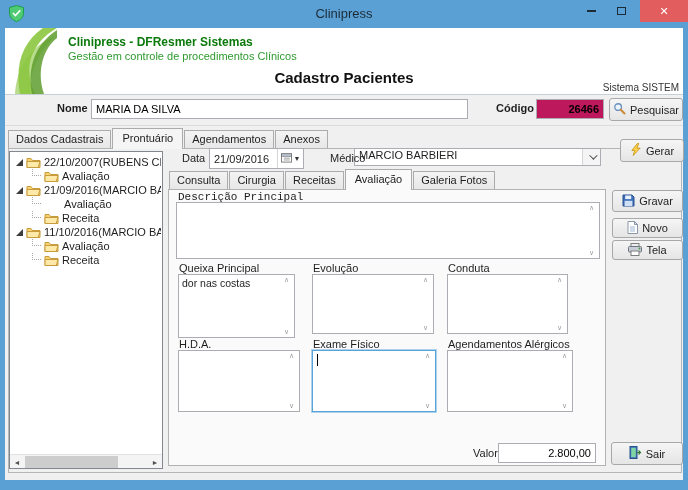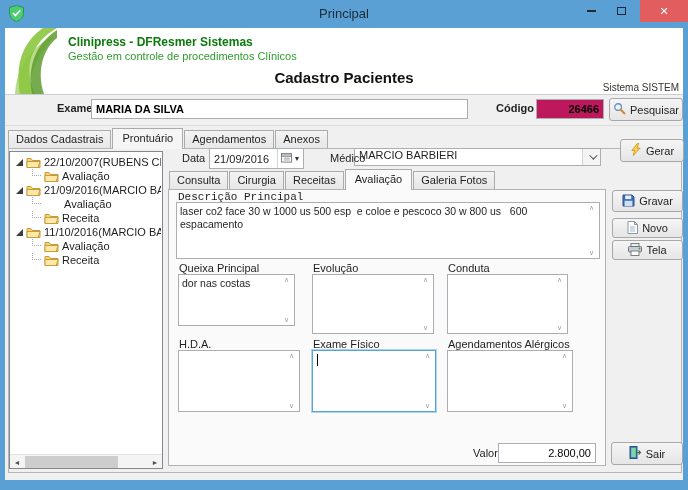--- a/index.html
+++ b/index.html
@@ -25,21 +25,21 @@
   .leaf{position:absolute;left:5px;top:28px;}
   .brand{position:absolute;left:68px;top:35px;font-size:12px;font-weight:bold;color:#0B7A0B;}
   .tagline{position:absolute;left:68px;top:50px;font-size:11px;color:#2E9B2E;}
   .page-title{position:absolute;left:0;top:69px;width:688px;text-align:center;font-size:15px;font-weight:bold;color:#111;}
   .system-label{position:absolute;right:9px;top:82px;font-size:10px;color:#333;}
 
   
   .patient-bar{position:absolute;left:5px;top:94px;width:678px;height:32px;background:#F0F0F0;border-top:1px solid #C8CFD6;border-bottom:1px solid #DCDCDC;}
   .blabel{position:absolute;font-weight:bold;font-size:11px;}
   .tinput{position:absolute;border:1px solid #ABADB3;background:#FFF;font-size:11px;padding:1px 4px;outline:none;}
-  .name-input{left:91px;top:99px;width:377px;height:20px;font-weight:bold;}
+  .name-input{left:91px;top:99px;width:377px;height:20px;font-weight:normal;}
   .code-input{left:536px;top:99px;width:68px;height:20px;background:#be185d;font-weight:bold;text-align:right;}
 
   
   .btn{position:absolute;display:flex;align-items:center;justify-content:center;gap:4px;font-size:11px;background:linear-gradient(#F5F5F5,#E5E5E5);border:1px solid #A8A8A8;border-radius:3px;color:#1E1E1E;cursor:default;}
 
   
   .tabs{position:absolute;display:flex;align-items:flex-end;}
   .tab{height:18px;line-height:16px;padding:0 7px;font-size:11px;background:linear-gradient(#F3F3F3,#E7E7E7);border:1px solid #ABABAB;border-bottom:none;margin-right:1px;white-space:nowrap;text-align:right;}
   .tab.active{height:21px;line-height:19px;background:#F5F5F5;position:relative;z-index:3;margin-bottom:-1px;padding:0 9px;}
   #main-tabs{left:8px;top:127px;height:21px;z-index:2;}
@@ -92,21 +92,21 @@
 
 <div class="window">
 
   <div class="titlebar">
     <span class="shield">
       <svg width="15" height="17" viewBox="0 0 15 17">
           <path d="M7.5 .5 L14.5 2.5 V8 c0 4.2-3 7.2-7 8.5 C3.5 15.2 .5 12.2 .5 8 V2.5 Z" fill="#4FCB74" stroke="#1E9E4C"></path>
           <path d="M4 8 l2.4 2.6 L11.3 5.2" stroke="#FFFFFF" stroke-width="1.6" fill="none"></path>
         </svg>
     </span>
-    <span class="wtitle">Principal</span>
+    <span class="wtitle">Clinipress</span>
     <div class="wbtn min">
         <span class="glyph-min"></span>
       </div>
     <div class="wbtn max">
         <span class="glyph-max"></span>
       </div>
     <div class="wbtn close">
         <span>✕</span>
       </div>
   </div>
@@ -121,21 +121,21 @@
       <path d="M44 -4 C20 10 9 32 15 66 L30 66 C17 40 27 14 52 0 Z" fill="#8CC63F" opacity=".9"></path>
       <path d="M52 2 C30 16 22 40 27 66 L39 66 C31 42 39 20 52 10 Z" fill="#5E9E2E" opacity=".85"></path>
     </svg>
   </span>
   <span class="brand">Clinipress - DFResmer Sistemas</span>
   <span class="tagline">Gestão em controle de procedimentos Clínicos</span>
   <div class="page-title">Cadastro Pacientes</div>
   <span class="system-label">Sistema SISTEM</span>
 
   <div class="patient-bar"></div>
-  <span class="blabel" style="left:57px;top:102px;position:absolute;">Exame</span>
+  <span class="blabel" style="left:57px;top:102px;position:absolute;">Nome</span>
   <input class="tinput name-input" value="MARIA DA SILVA" style="">
   <span class="blabel" style="left:496px;top:102px;position:absolute;">Código</span>
   <input class="tinput code-input" value="26466" style="">
   <div class="btn" style="left:609px;top:98px;width:74px;height:23px;">
     <span><svg width="13" height="13" viewBox="0 0 14 14">
           <circle cx="5.5" cy="5.5" r="3.6" fill="#EAF4FF" stroke="#6A8FBB" stroke-width="1.4"></circle>
           <line x1="8.4" y1="8.4" x2="12.4" y2="12.4" stroke="#C98A3B" stroke-width="2.2" stroke-linecap="round"></line>
         </svg></span>
     <span>Pesquisar</span>
   </div>
@@ -264,29 +264,28 @@
       <div class="tab">Consulta</div>
       <div class="tab">Cirurgia</div>
       <div class="tab">Receitas</div>
       <div class="tab active">Avaliação</div>
       <div class="tab">Galeria Fotos</div>
     </div>
   <div class="form-panel"></div>
 
   <span class="flabel" style="left:178px;top:191px;font-family:Liberation Mono, monospace;">Descrição Principal</span>
   <div class="field" style="left:176px;top:202px;width:424px;height:57px;">
-    <div class="ftext">laser co2 face 30 w 1000 us 500 esp  e coloe e pescoco 30 w 800 us   600 espacamento</div>
     <div class="vrail">
         <span class="varr">∧</span>
         <span class="varr">∨</span>
       </div>
   </div>
 
   <span class="flabel" style="left:179px;top:262px;">Queixa Principal</span>
-  <div class="field" style="left:178px;top:274px;width:117px;height:52px;">
+  <div class="field" style="left:178px;top:274px;width:117px;height:64px;">
     <div class="ftext">dor nas costas</div>
     <div class="vrail">
         <span class="varr">∧</span>
         <span class="varr">∨</span>
       </div>
   </div>
   <span class="flabel" style="left:313px;top:262px;">Evolução</span>
   <div class="field" style="left:312px;top:274px;width:122px;height:60px;">
     <div class="ftext"></div>
     <div class="vrail">

